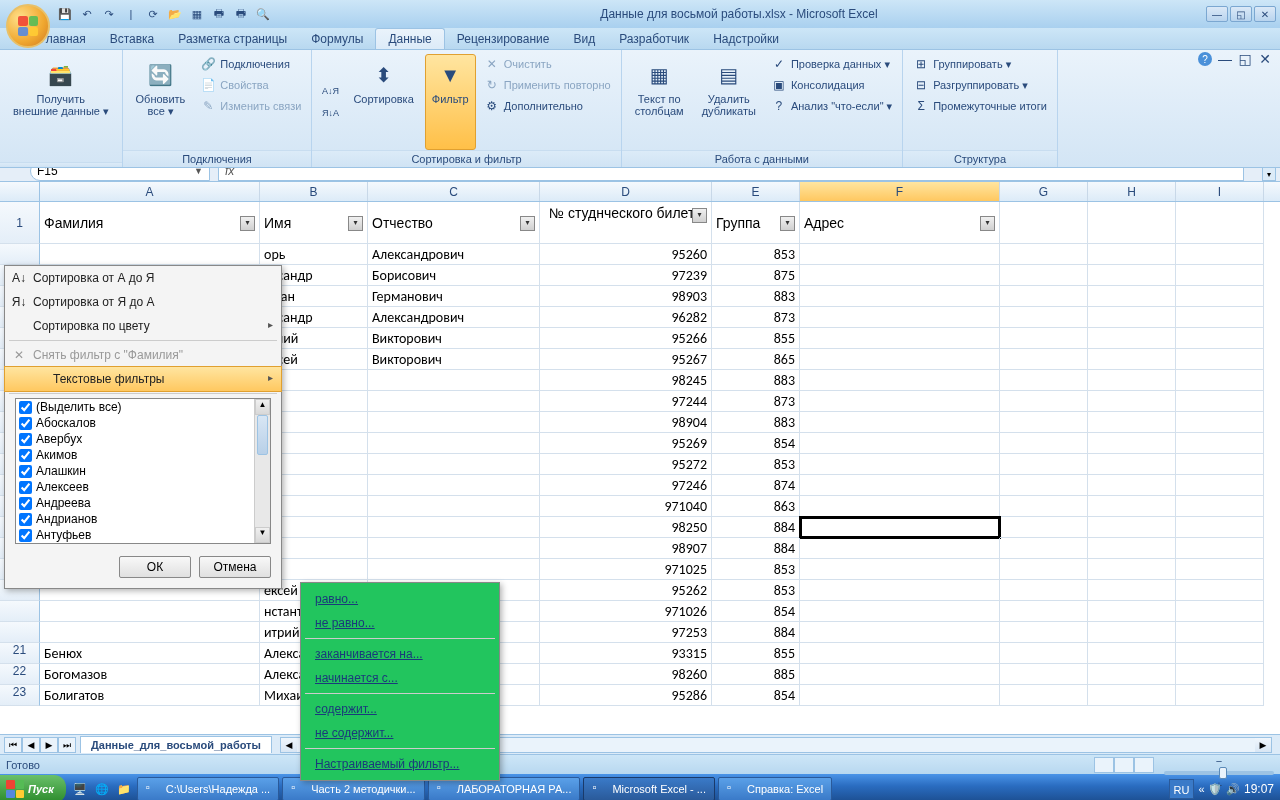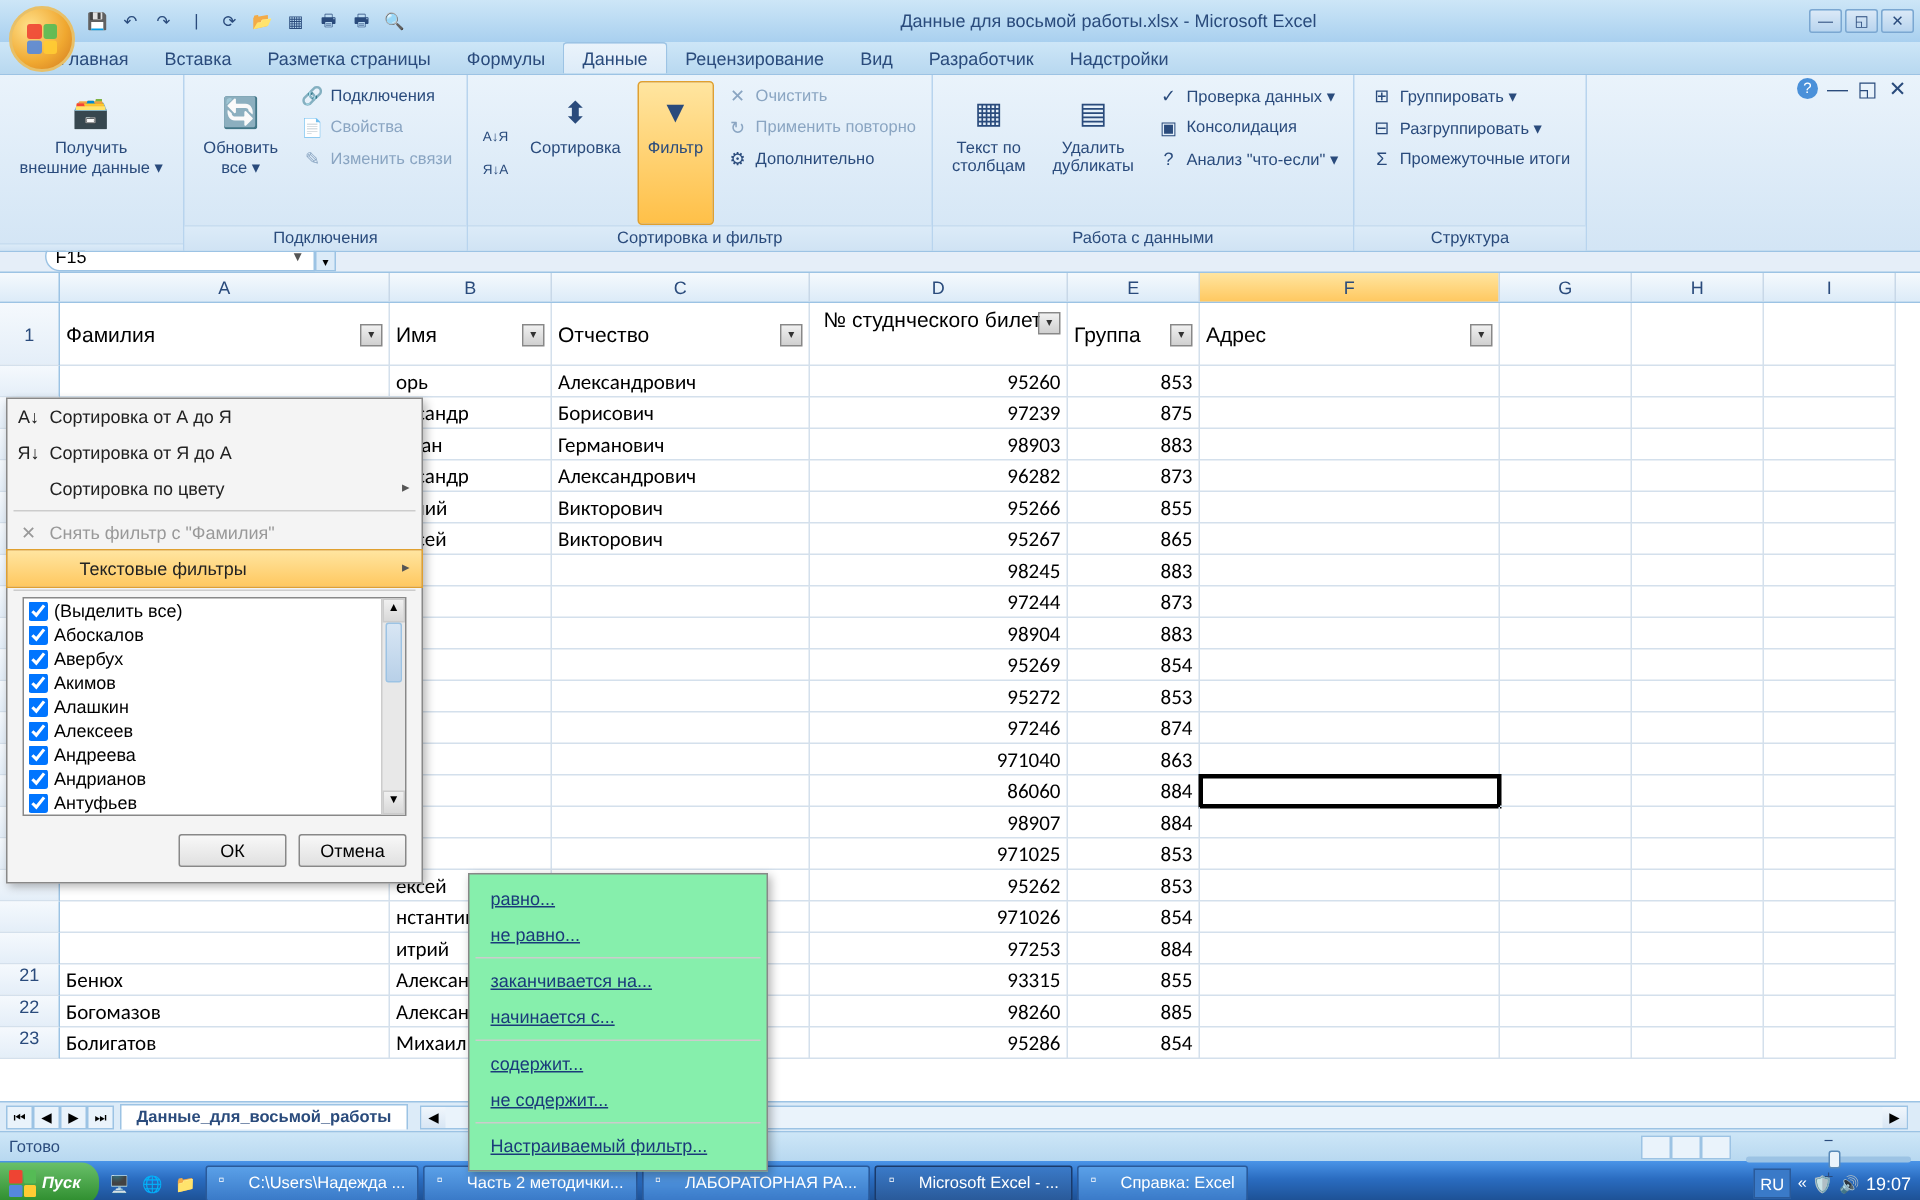--- a/index.html
+++ b/index.html
@@ -78,21 +78,21 @@
 .checklist .ci { padding:1px 4px 1px 20px; position:relative; }
 .checklist .ci input { position:absolute; left:3px; top:2px; }
 .checklist .scroll { position:absolute; right:0; top:0; bottom:0; width:16px; background:#e8e8e8; border-left:1px solid #ccc; }
 .checklist .scroll .thumb { position:absolute; top:16px; left:2px; right:2px; height:40px; background:linear-gradient(#d8e6f4,#b8d0e8); border:1px solid #9cc3e4; border-radius:2px; }
 .checklist .scroll .ar { height:16px; text-align:center; font-size:8px; background:linear-gradient(#f0f0f0,#d8d8d8); border:1px solid #ccc; }
 .checklist .scroll .ar.bot { position:absolute; bottom:0; left:0; right:0; }
 .btnrow { display:flex; justify-content:flex-end; gap:8px; padding:8px 10px 10px; }
 .btnrow button { width:72px; height:22px; background:linear-gradient(#f8f8f8,#e0e0e0); border:1px solid #888; border-radius:2px; font-size:12px; }
 
 
-.submenu { position:absolute; left:312px; top:400px; width:200px; background:#86efac; border:1px solid #888; box-shadow:2px 2px 6px rgba(0,0,0,0.3); z-index:60; padding:4px 0; }
+.submenu { position:absolute; left:300px; top:400px; width:200px; background:#22c55e; border:1px solid #888; box-shadow:2px 2px 6px rgba(0,0,0,0.3); z-index:60; padding:4px 0; }
 .submenu .sitem { padding:5px 14px; color:#1a3a7a; text-decoration:underline; font-size:12px; }
 .submenu .sep { height:1px; background:#ccc; margin:3px 4px; }
 
 
 .sheettabs { height:20px; background:#dcebf8; display:flex; align-items:center; border-top:1px solid #9cc3e4; font-size:11px; }
 .sheettabs .nav { display:flex; gap:0; margin-left:4px; }
 .sheettabs .nav div { width:18px; height:16px; border:1px solid #9cc3e4; background:#eaf3fb; text-align:center; font-size:9px; line-height:14px; }
 .sheettabs .st { padding:2px 10px; background:#fff; border:1px solid #9cc3e4; border-bottom:none; margin-left:4px; font-weight:bold; color:#2a4b7c; }
 .sheettabs .hscroll { flex:1; margin:0 8px; height:16px; background:#eaf3fb; border:1px solid #9cc3e4; position:relative; }
 .sheettabs .hscroll .ar { width:16px; height:14px; position:absolute; background:linear-gradient(#f0f6fc,#d8e6f4); text-align:center; font-size:9px; line-height:14px; }
@@ -296,20 +296,23 @@
     </div>
     <div class="group-label">Структура</div>
   </div>
 </div>
 
 <div class="fbar">
   <div class="namebox">
     <span>F15</span>
       <span class="dd">▼</span>
   </div>
+  <div class="fxbox">
+    <span class="fx">fx</span>
+  </div>
   <div class="fbar-expand">▾</div>
 </div>
 
 <div class="gridwrap">
   <div class="colheads">
     <div class="corner"></div>
     <div class="ch cA">A</div>
     <div class="ch cB">B</div>
     <div class="ch cC">C</div>
     <div class="ch cD">D</div>
@@ -508,21 +511,21 @@
           <div class="cell cF"></div>
           <div class="cell cG"></div>
           <div class="cell cH"></div>
           <div class="cell cI"></div>
         </div>
         <div class="row">
           <div class="rowhead"></div>
           <div class="cell cA"></div>
           <div class="cell cB"></div>
           <div class="cell cC"></div>
-          <div class="cell cD num">86060</div>
+          <div class="cell cD num">98250</div>
           <div class="cell cE num">884</div>
           <div class="cell cF selcell"></div>
           <div class="cell cG"></div>
           <div class="cell cH"></div>
           <div class="cell cI"></div>
         </div>
         <div class="row">
           <div class="rowhead"></div>
           <div class="cell cA"></div>
           <div class="cell cB"></div>

